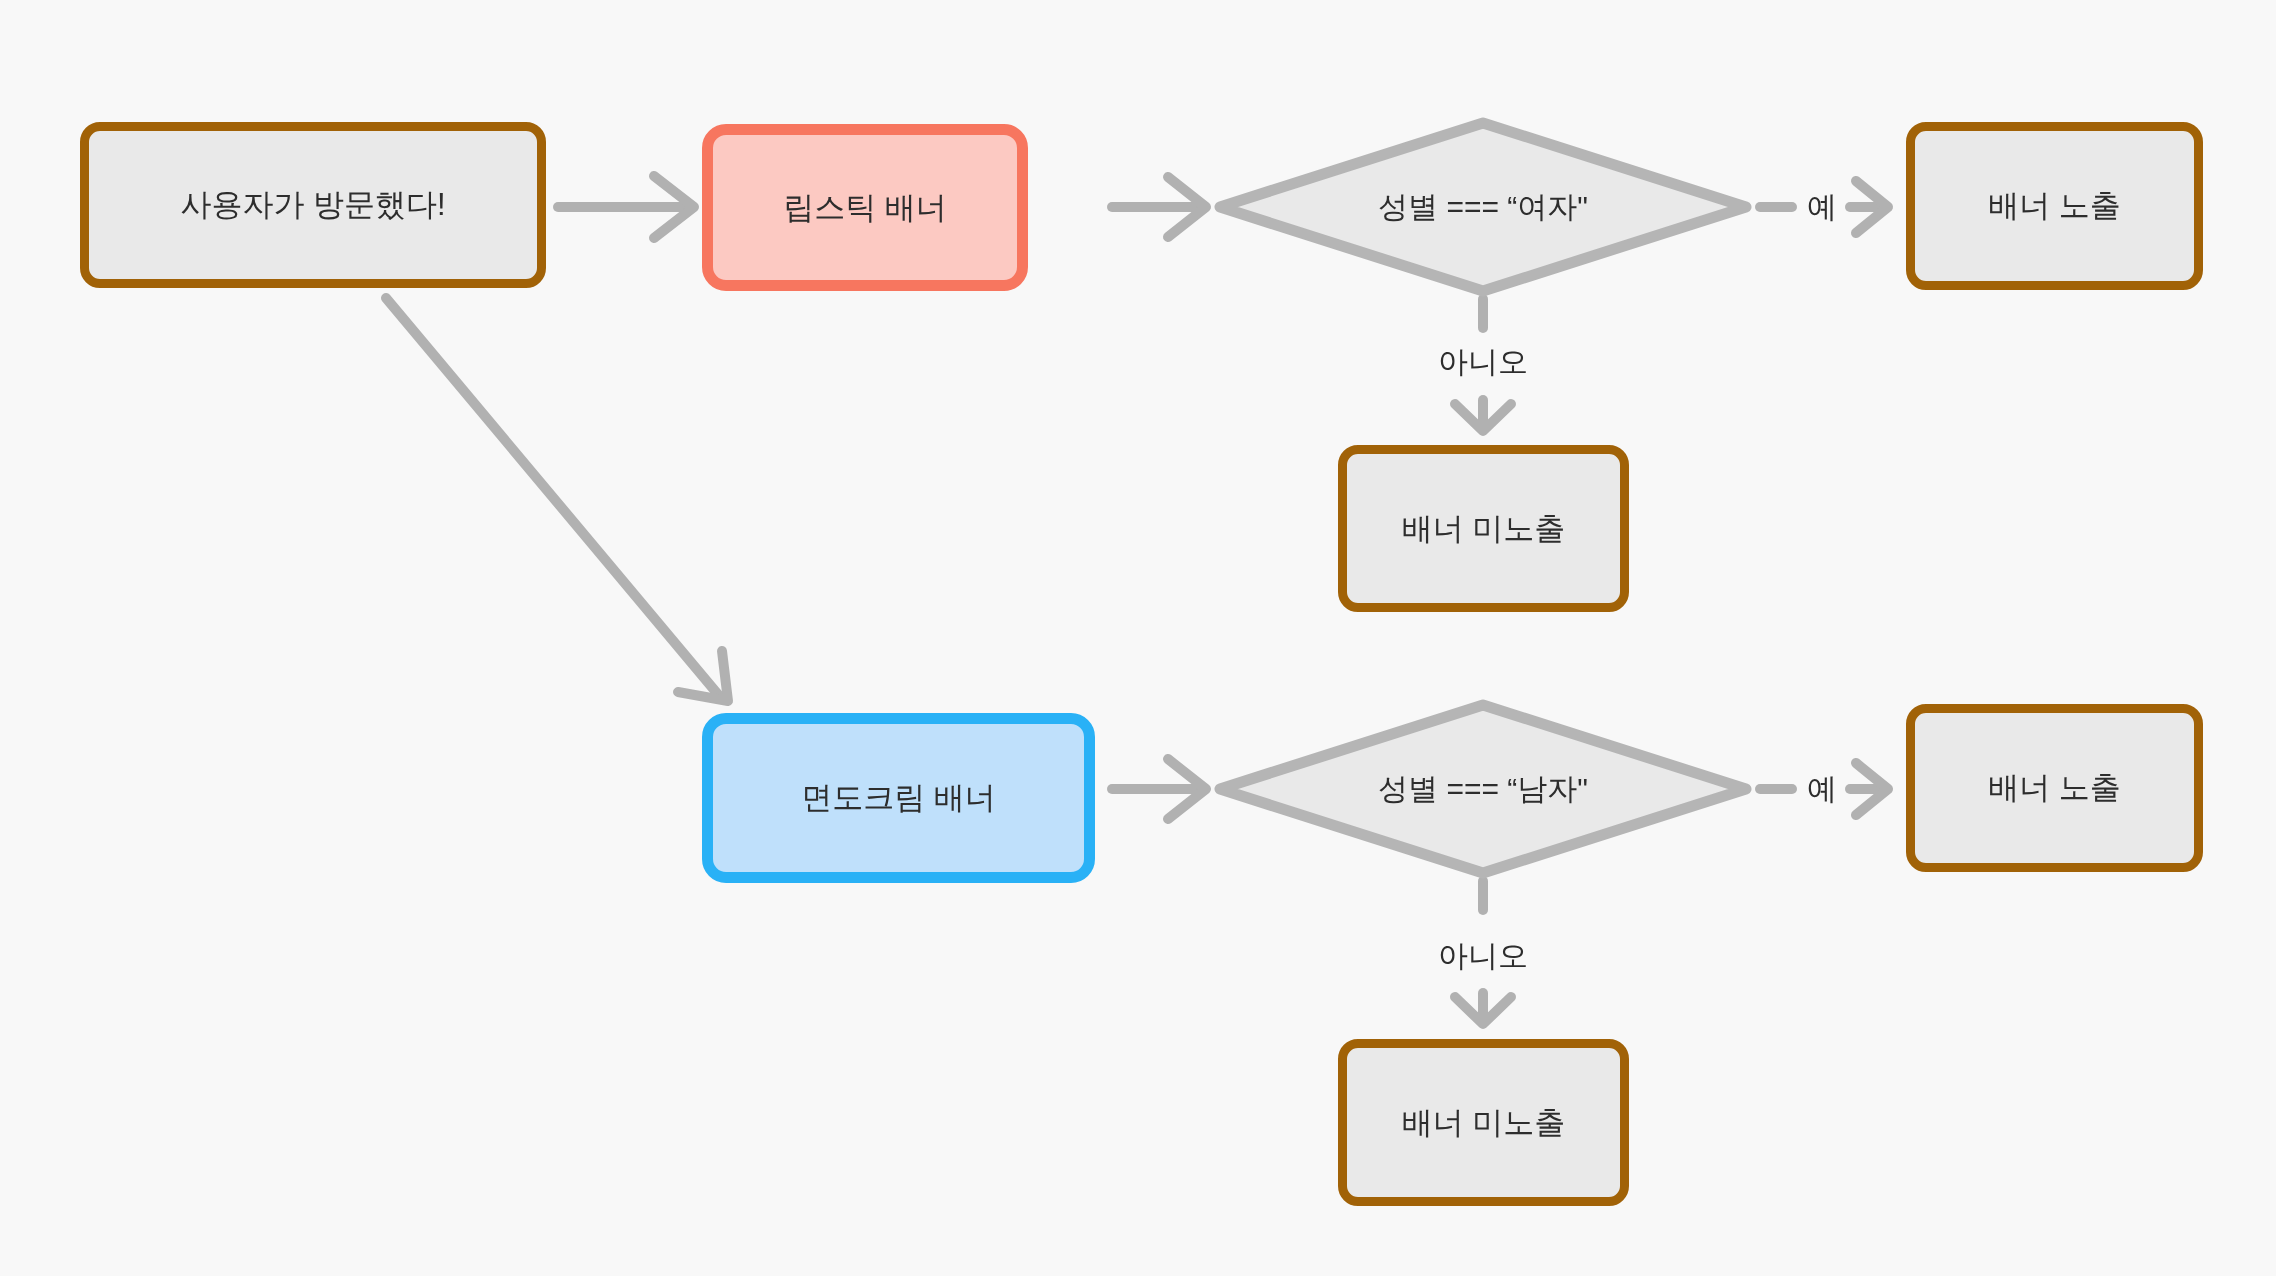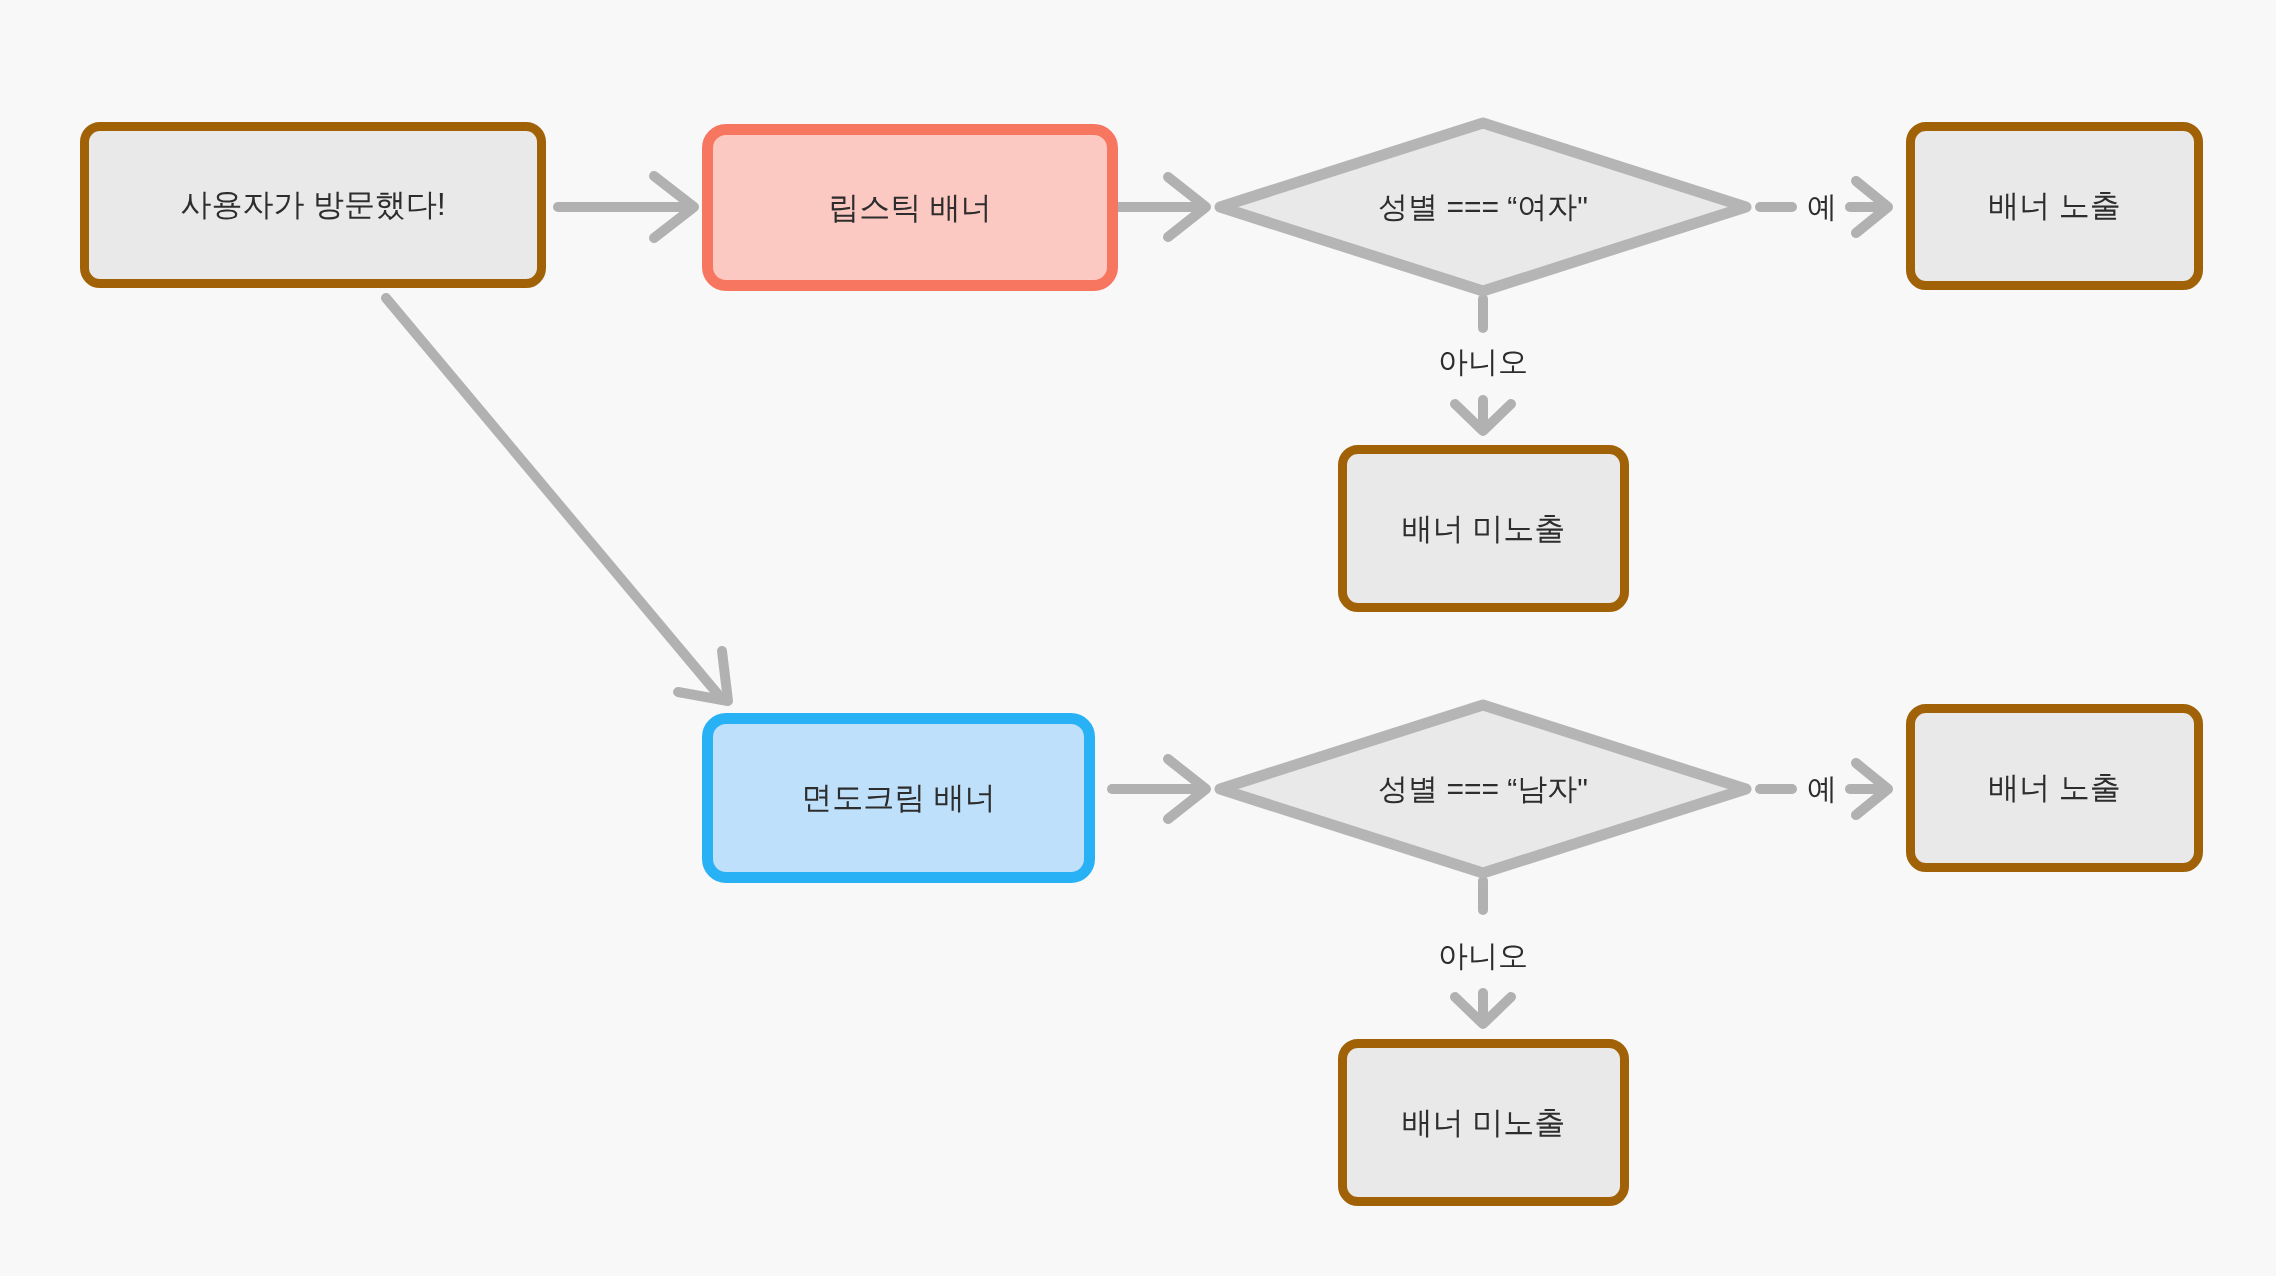--- a/index.html
+++ b/index.html
@@ -95,21 +95,21 @@
     </g>
 
     <path d="M 1220 207 L 1483 123 L 1746 207 L 1483 291 Z" fill="#e9e9e9" stroke="#b5b5b5" stroke-width="11" stroke-linejoin="round"></path>
     <path d="M 1220 789 L 1483 705 L 1746 789 L 1483 873 Z" fill="#e9e9e9" stroke="#b5b5b5" stroke-width="11" stroke-linejoin="round"></path>
   </svg>
 
   <div class="node" style="left:80px; top:122px; width:466px; height:166px;">
     <span>사용자가 방문했다!</span>
   </div>
 
-  <div class="node red" style="left:702px; top:124px; width:416px; height:167px;">
+  <div class="node red" style="left:702px; top:124px; width:326px; height:167px;">
     <span>립스틱 배너</span>
   </div>
 
   <div class="node" style="left:1906px; top:122px; width:297px; height:168px;">
     <span>배너 노출</span>
   </div>
 
   <div class="node" style="left:1338px; top:445px; width:291px; height:167px;">
     <span>배너 미노출</span>
   </div>

